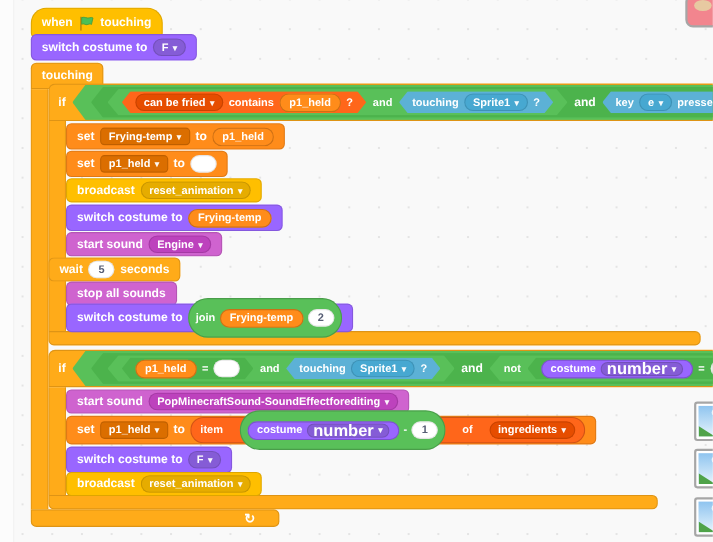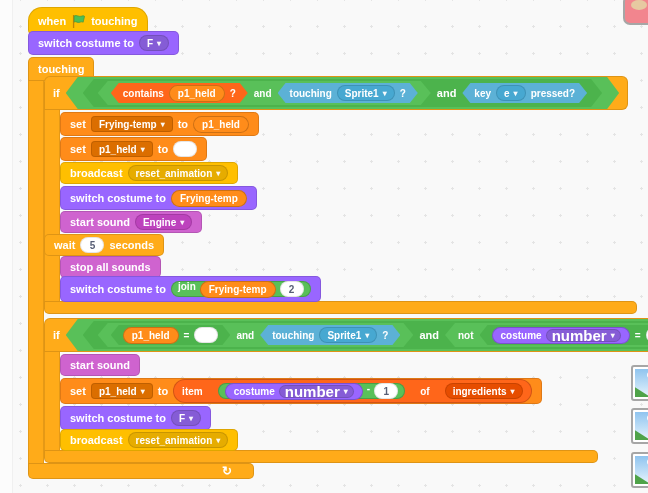--- a/index.html
+++ b/index.html
@@ -52,21 +52,21 @@
   .hx{display:inline-flex;align-items:center;gap:6px;white-space:nowrap;color:#fff;font-weight:bold}
   .l1{height:32px;padding:0 17px;font-size:11px;background:var(--operators);
     clip-path:polygon(12px 0,calc(100% - 12px) 0,100% 50%,calc(100% - 12px) 100%,12px 100%,0 50%)}
   .l2{height:28px;padding:0 15px;font-size:11px;background:var(--operators-mid);
     clip-path:polygon(11px 0,calc(100% - 11px) 0,100% 50%,calc(100% - 11px) 100%,11px 100%,0 50%)}
   .l3{height:24px;padding:0 13px;font-size:10px;background:var(--operators);
     clip-path:polygon(10px 0,calc(100% - 10px) 0,100% 50%,calc(100% - 10px) 100%,10px 100%,0 50%)}
   .leaf{height:20px;padding:0 12px;font-size:10px;gap:5px;
     clip-path:polygon(8px 0,calc(100% - 8px) 0,100% 50%,calc(100% - 8px) 100%,8px 100%,0 50%)}
   .leaf.opl{background:var(--operators-mid)} .leaf.sen{background:var(--sensing)} .leaf.lis{background:var(--lists)}
-  .oppill{display:inline-flex;gap:4px;height:16px;border-radius:999px;
+  .oppill{display:inline-flex;align-items:center;gap:4px;height:36px;border-radius:999px;
     padding:0 7px;background:var(--operators);box-shadow:inset 0 0 0 1px rgba(0,0,0,.18);
     font-size:10px;font-weight:bold;color:#fff}
   .itempill{display:inline-flex;align-items:center;gap:15px;height:24px;border-radius:12px;
     padding:0 9px;background:var(--lists);box-shadow:inset 0 0 0 1px rgba(0,0,0,.18);
     font-size:10px;font-weight:bold;color:#fff}
   .flag{width:15px;height:13px;display:inline-block}
   .chip{position:absolute;left:623px;top:-5px;width:34px;height:30px;background:#F2858E;
     border:2px solid #A6A6A6;border-radius:7px;overflow:hidden}
   .chip .blob{position:absolute;left:6px;top:3px;width:16px;height:10px;background:#E7C9A1;border-radius:50%}
   .thumb{position:absolute;left:631px;width:30px;height:36px;background:#fff;
@@ -103,20 +103,21 @@
 <div class="cfoot arm" style="left:28px;top:463px;width:226px">
   <span>↻</span>
 </div>
 
 <div class="chead" style="left:44px;top:76px">
   <span>if</span>
   <span class="hx l1">
     <span class="hx l2">
       <span class="hx l3">
         <span class="hx leaf lis">
+          <span class="dd dd-lis">can be fried</span>
           <span>contains</span>
           <span class="rep c-var">p1_held</span>
           <span>?</span>
         </span>
         <span>and</span>
         <span class="hx leaf sen">
           <span>touching</span>
           <span class="dd dd-sen">Sprite1</span>
           <span>?</span>
         </span>
@@ -215,20 +216,21 @@
     </span>
 
   </span>
 
 </div>
 <div class="cspine" style="left:44px;top:352px;height:98px"></div>
 <div class="cfoot" style="left:44px;top:450px;width:554px"></div>
 
 <div class="blk c-snd h22" style="left:60px;top:354px">
   <span>start sound</span>
+  <span class="dd dd-snd">PopMinecraftSound-SoundEffectforediting</span>
 </div>
 
 <div class="blk c-var h26" style="left:60px;top:378px">
   <span>set</span>
   <span class="dd dd-var">p1_held</span>
   <span>to</span>
   <span class="itempill">
     <span>item</span>
     <span class="oppill">
       <span class="rep c-lks">

